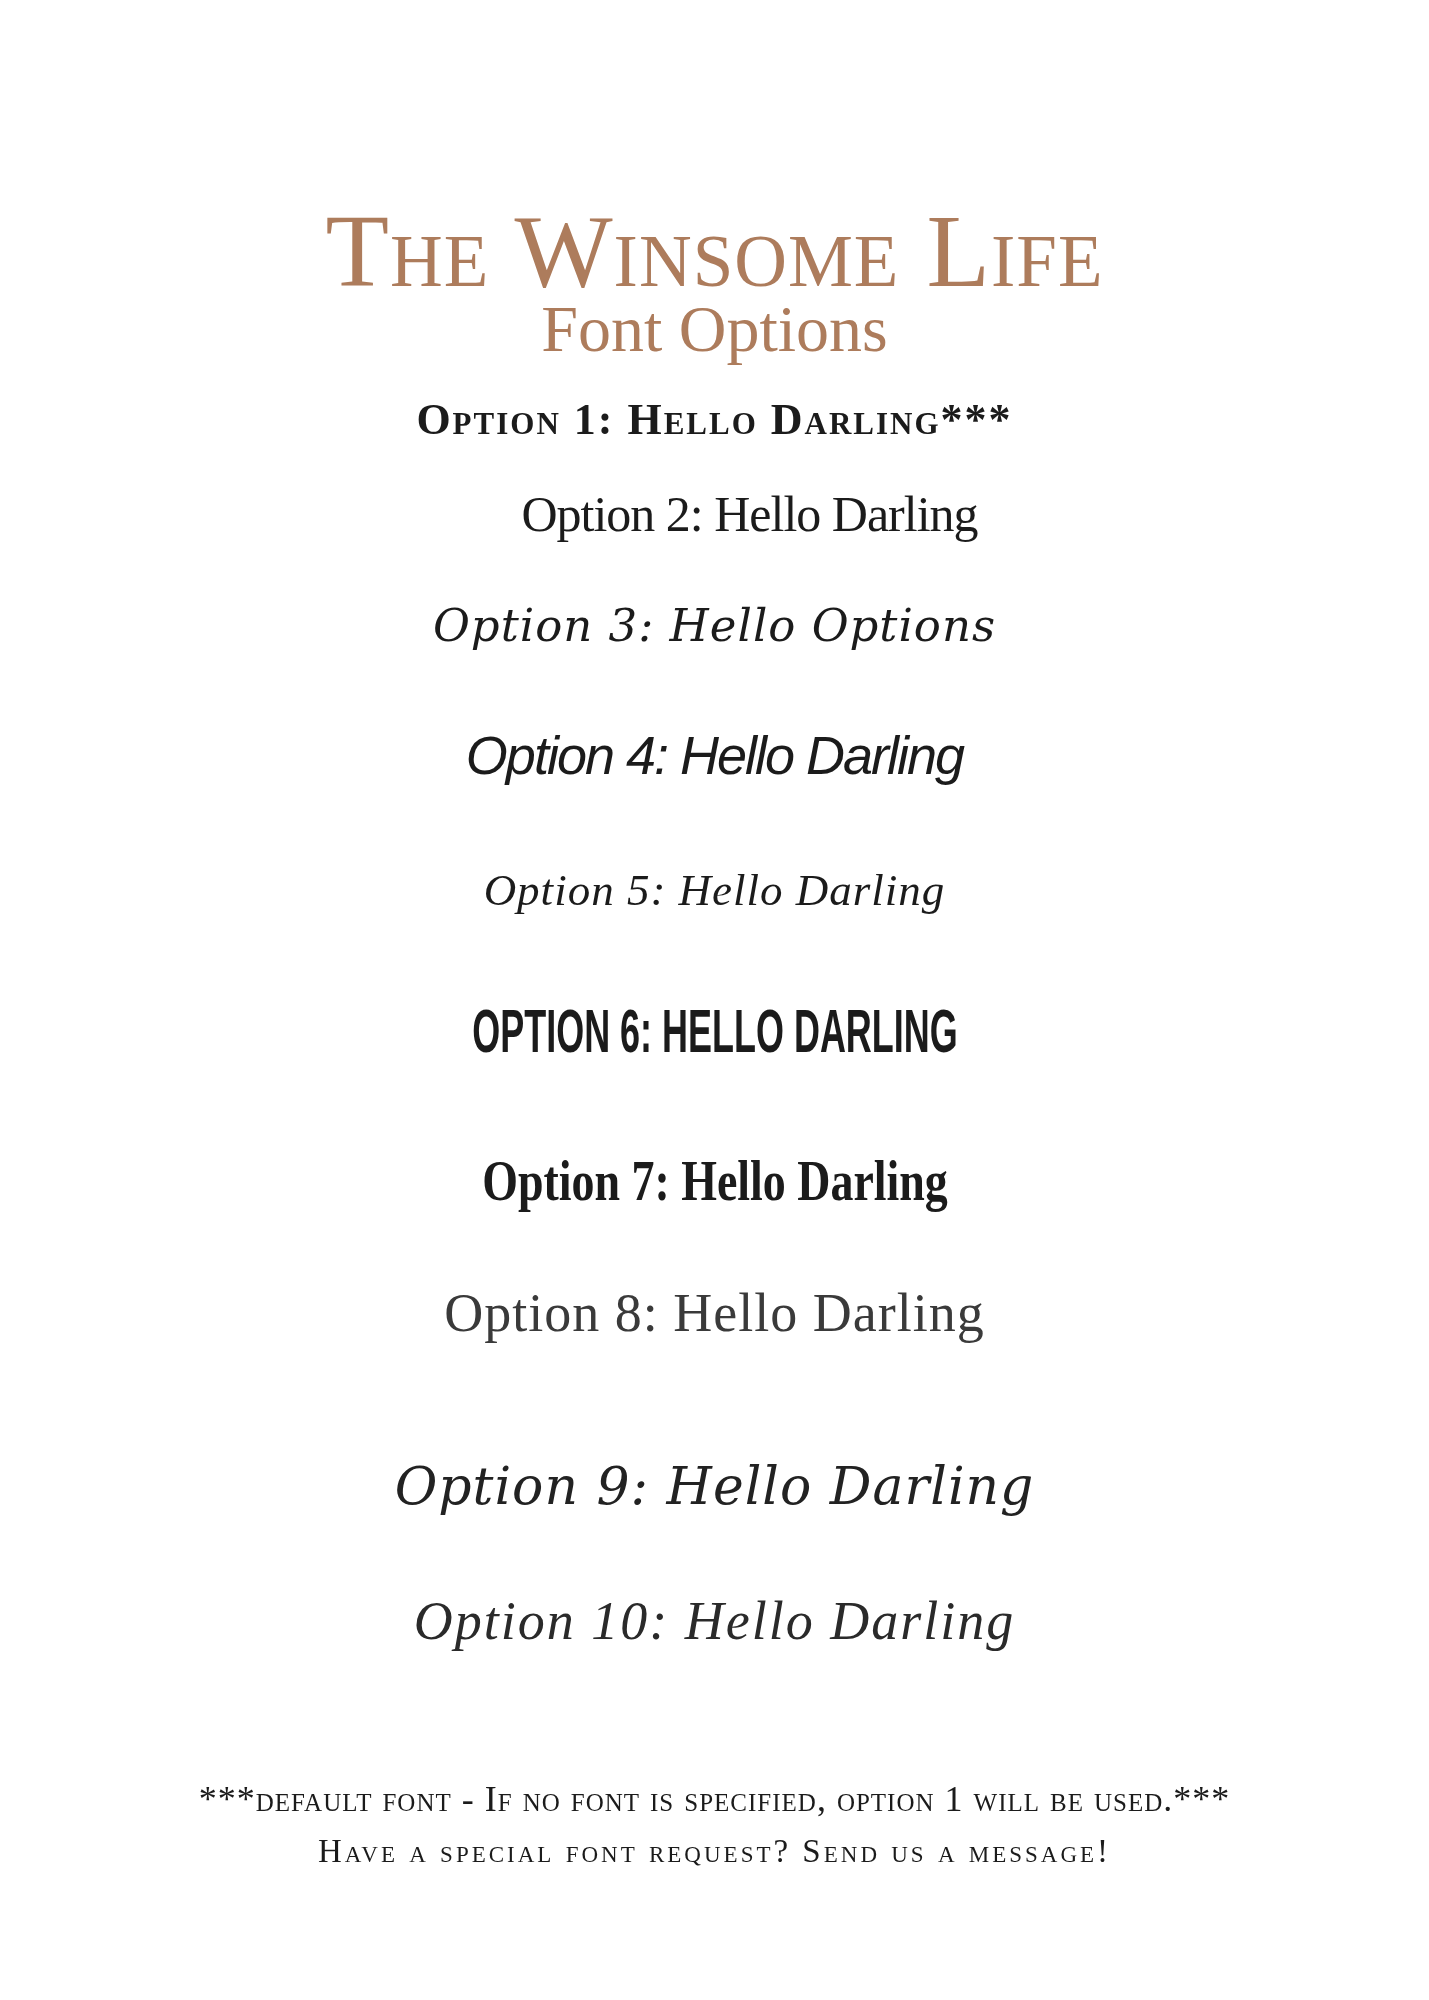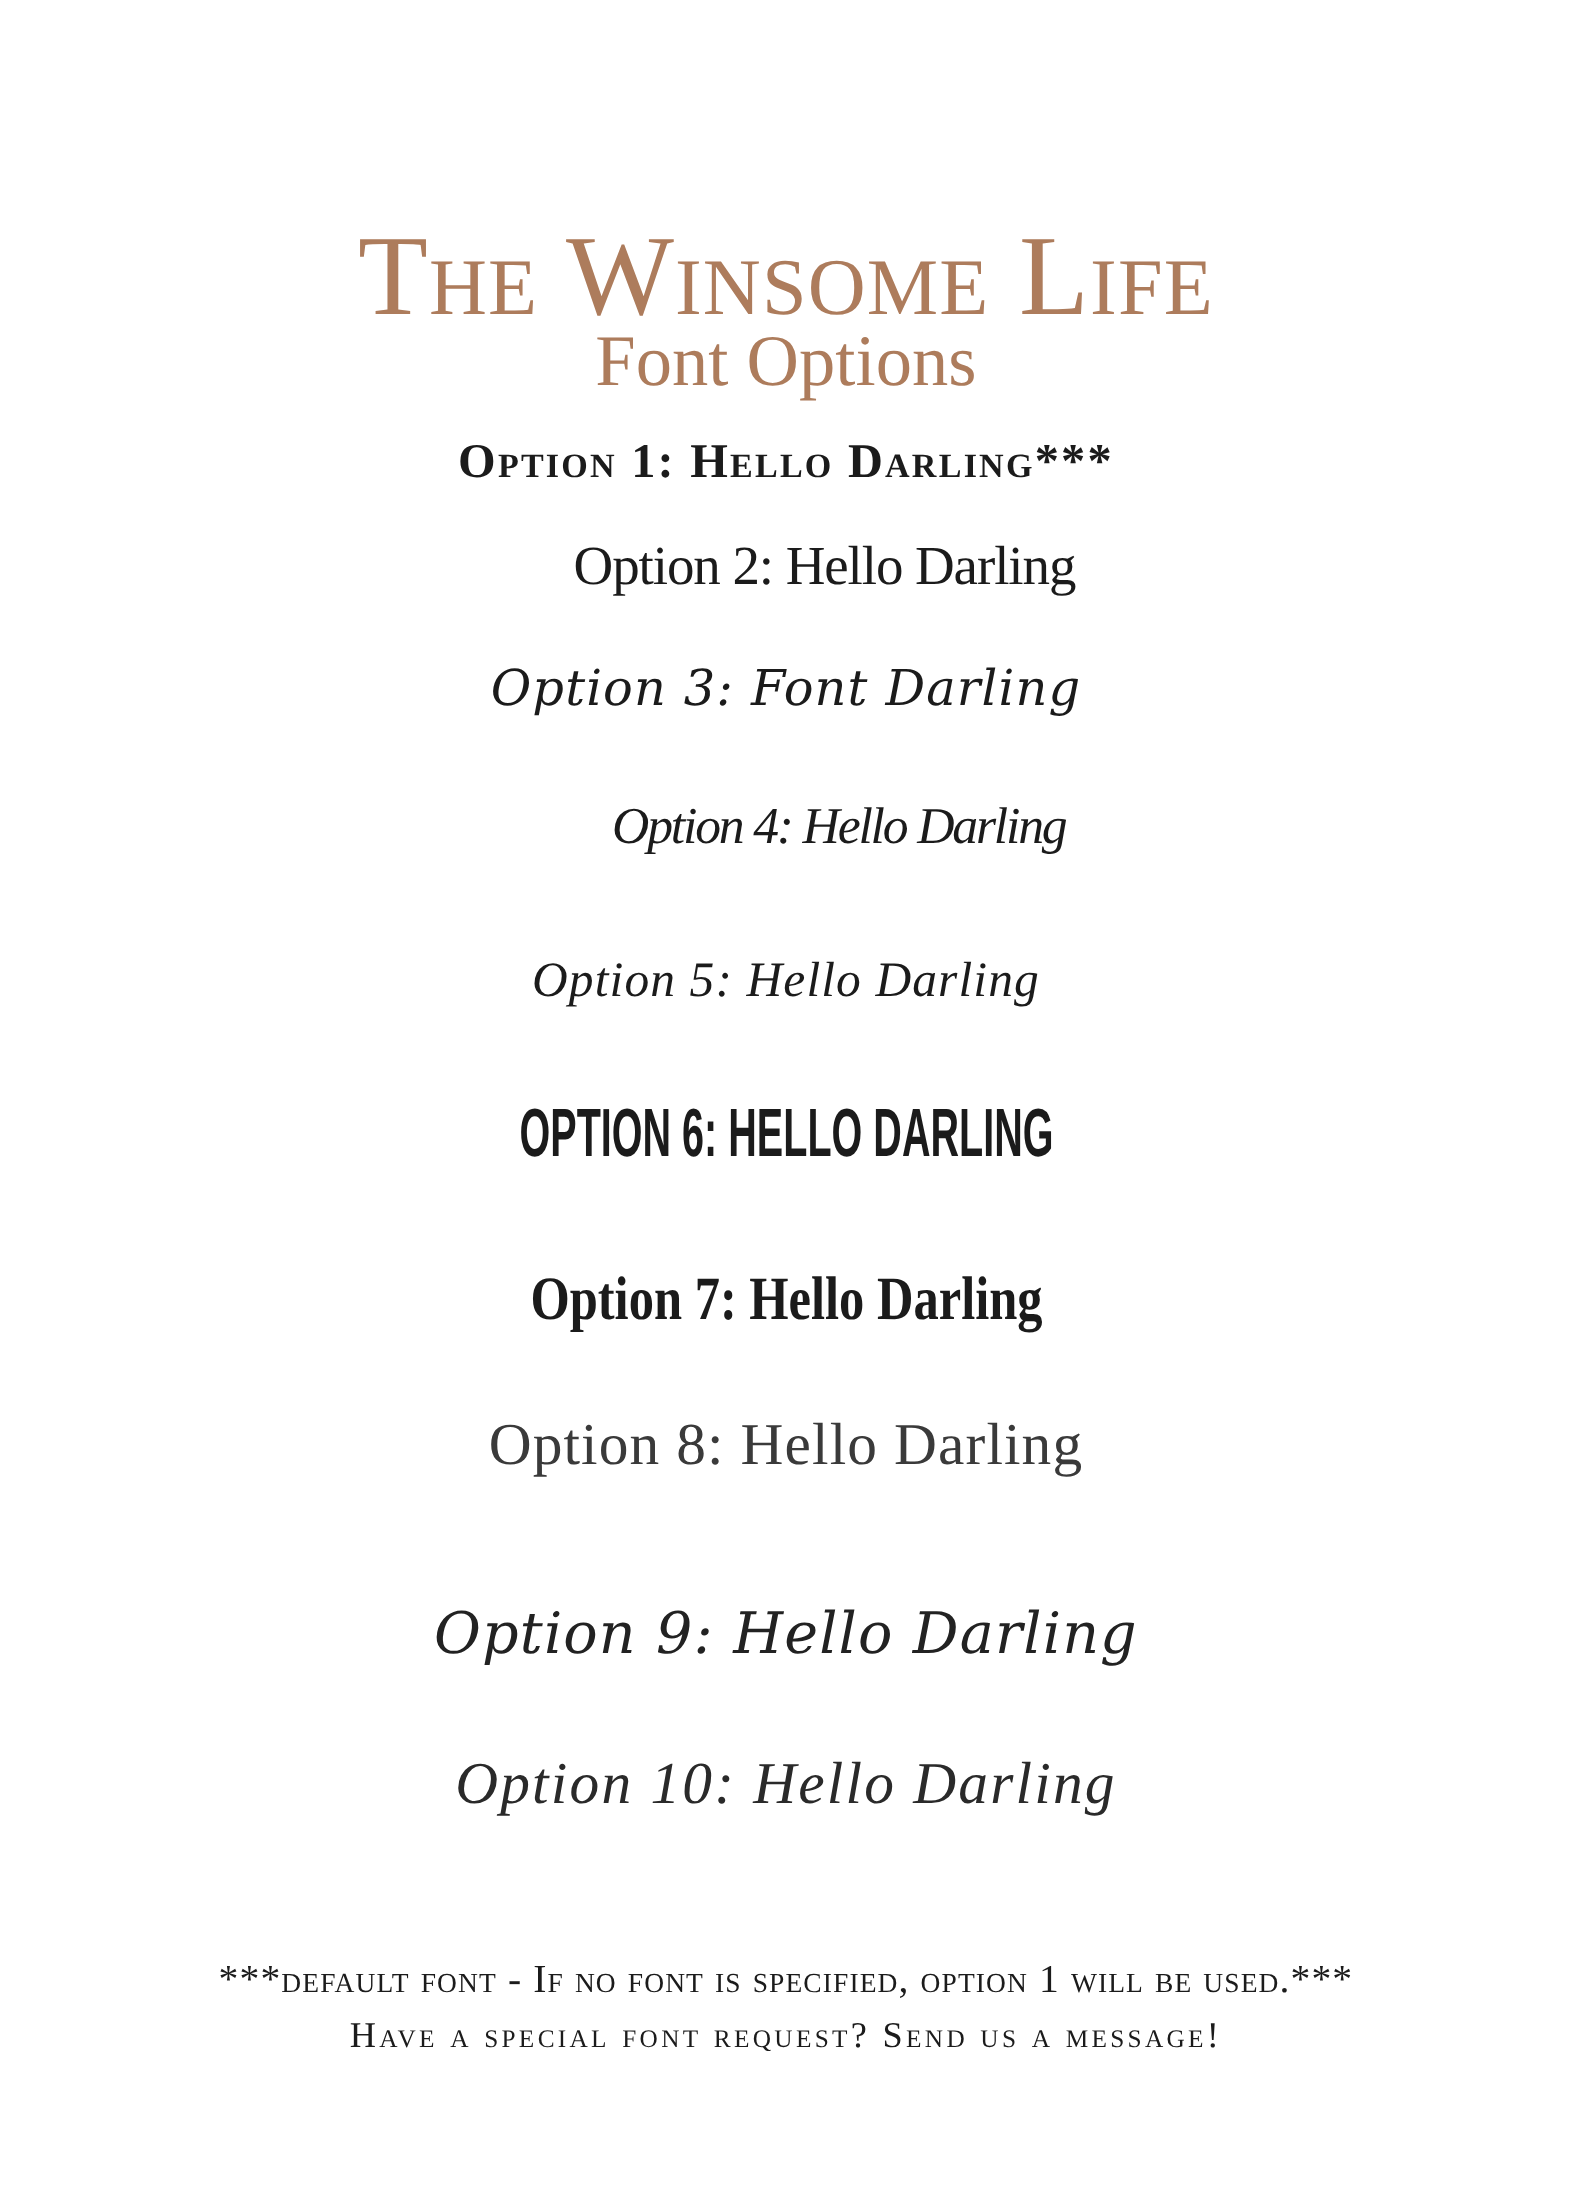--- a/index.html
+++ b/index.html
@@ -60,25 +60,24 @@
   }
   .row-3 {
     top: 601px;
     font-family: "DejaVu Serif", serif;
     font-style: italic;
     font-size: 45px;
     letter-spacing: 1px;
   }
   .row-4 {
     top: 726px;
-    font-family: Liberation Serif, serif;
+    font-family: Liberation Sans, sans-serif;
     font-style: italic;
-    font-size: 47px;
+    font-size: 54px;
     letter-spacing: -2px;
-    margin-left: 48px;
   }
   .row-5 {
     top: 866px;
     font-family: "Liberation Serif", serif;
     font-style: italic;
     font-size: 45px;
     letter-spacing: 1px;
   }
   .row-6 {
     top: 997px;
@@ -142,21 +141,21 @@
 <div class="sheet">
 
   <header>
     <h1 class="line title">The Winsome Life</h1>
     <h2 class="line subtitle">Font Options</h2>
   </header>
 
   <main>
     <div class="line row-1">Option 1: Hello Darling***</div>
     <div class="line row-2">Option 2: Hello Darling</div>
-    <div class="line row-3">Option 3: Font Darling</div>
+    <div class="line row-3">Option 3: Hello Options</div>
     <div class="line row-4">Option 4: Hello Darling</div>
     <div class="line row-5">Option 5: Hello Darling</div>
     <div class="line row-6">Option 6: Hello Darling</div>
     <div class="line row-7">Option 7: Hello Darling</div>
     <div class="line row-8">Option 8: Hello Darling</div>
     <div class="line row-9">Option 9: Hello Darling</div>
     <div class="line row-10">Option 10: Hello Darling</div>
   </main>
 
   <footer>

